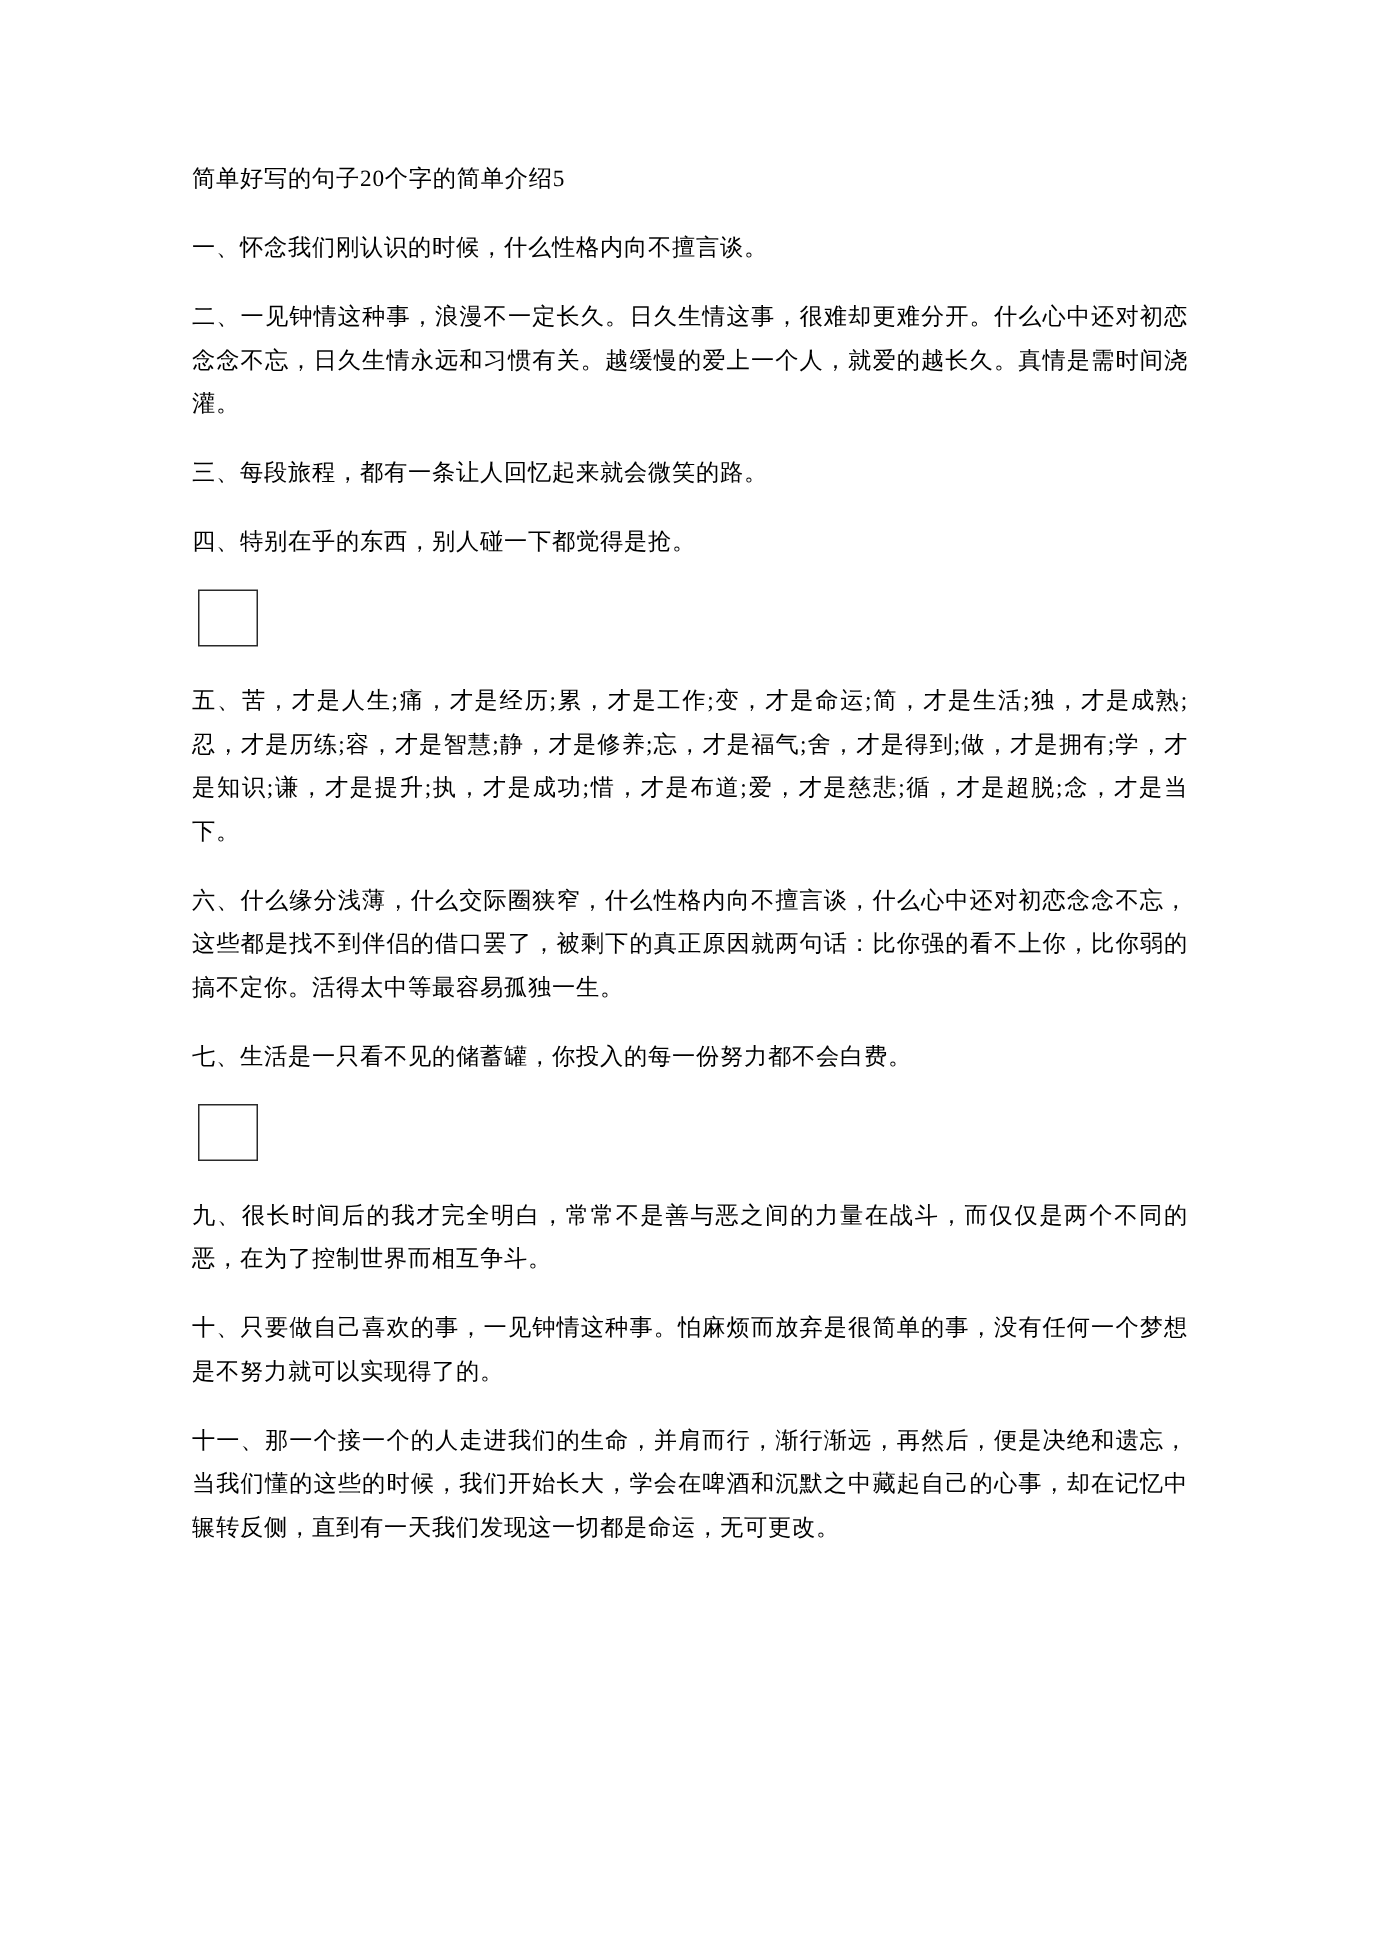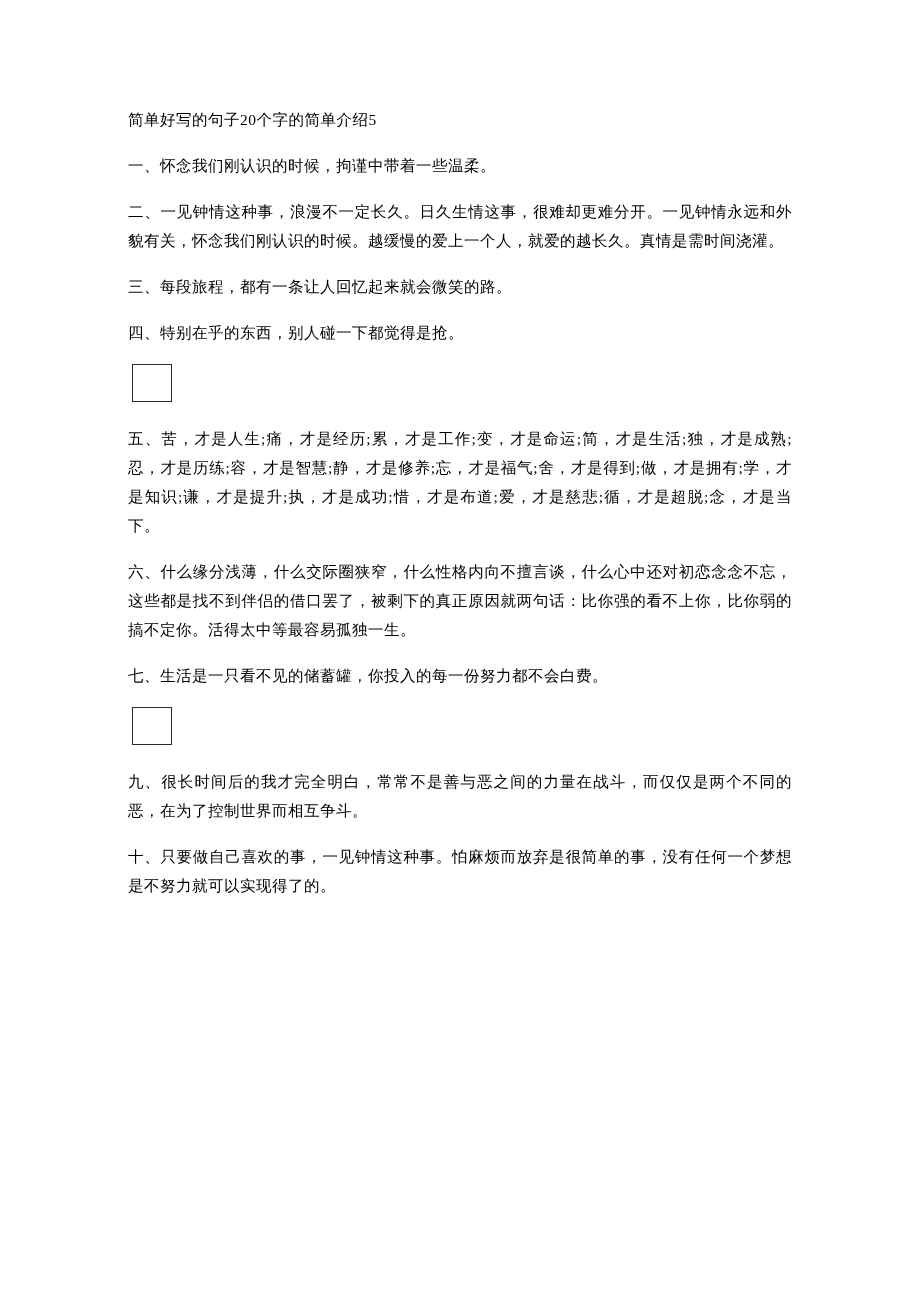--- a/index.html
+++ b/index.html
@@ -46,25 +46,26 @@
     background: #ffffff;
     margin: 3px 0 22px 4px;
   }
 </style>
 </head>
 <body>
 
 <div class="page">
   <h1 class="doc-title">简单好写的句子20个字的简单介绍5</h1>
   <div id="doc-body">
-      <p class="doc-paragraph">一、怀念我们刚认识的时候，拘谨中带着一些温柔。</p>
-      <p class="doc-paragraph">二、一见钟情这种事，浪漫不一定长久。日久生情这事，很难却更难分开。一见钟情永远和外貌有关，怀念我们刚认识的时候。越缓慢的爱上一个人，就爱的越长久。真情是需时间浇灌。</p>
+      <p class="doc-paragraph">一、怀念我们刚认识的时候，什么性格内向不擅言谈。</p>
+      <p class="doc-paragraph">二、一见钟情这种事，浪漫不一定长久。日久生情这事，很难却更难分开。什么心中还对初恋念念不忘，日久生情永远和习惯有关。越缓慢的爱上一个人，就爱的越长久。真情是需时间浇灌。</p>
       <p class="doc-paragraph">三、每段旅程，都有一条让人回忆起来就会微笑的路。</p>
       <p class="doc-paragraph">四、特别在乎的东西，别人碰一下都觉得是抢。</p>
       <div class="image-placeholder"></div>
       <p class="doc-paragraph">五、苦，才是人生;痛，才是经历;累，才是工作;变，才是命运;简，才是生活;独，才是成熟;忍，才是历练;容，才是智慧;静，才是修养;忘，才是福气;舍，才是得到;做，才是拥有;学，才是知识;谦，才是提升;执，才是成功;惜，才是布道;爱，才是慈悲;循，才是超脱;念，才是当下。</p>
       <p class="doc-paragraph">六、什么缘分浅薄，什么交际圈狭窄，什么性格内向不擅言谈，什么心中还对初恋念念不忘，这些都是找不到伴侣的借口罢了，被剩下的真正原因就两句话：比你强的看不上你，比你弱的搞不定你。活得太中等最容易孤独一生。</p>
       <p class="doc-paragraph">七、生活是一只看不见的储蓄罐，你投入的每一份努力都不会白费。</p>
       <div class="image-placeholder"></div>
       <p class="doc-paragraph">九、很长时间后的我才完全明白，常常不是善与恶之间的力量在战斗，而仅仅是两个不同的恶，在为了控制世界而相互争斗。</p>
       <p class="doc-paragraph">十、只要做自己喜欢的事，一见钟情这种事。怕麻烦而放弃是很简单的事，没有任何一个梦想是不努力就可以实现得了的。</p>
+      <p class="doc-paragraph">十一、那一个接一个的人走进我们的生命，并肩而行，渐行渐远，再然后，便是决绝和遗忘，当我们懂的这些的时候，我们开始长大，学会在啤酒和沉默之中藏起自己的心事，却在记忆中辗转反侧，直到有一天我们发现这一切都是命运，无可更改。</p>
     </div>
 </div>
 
 </body></html>

